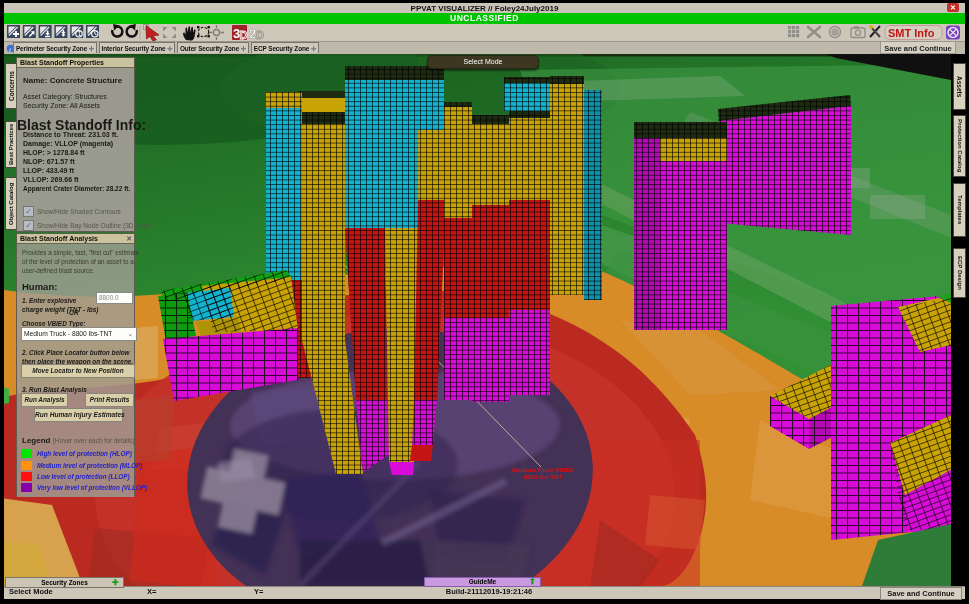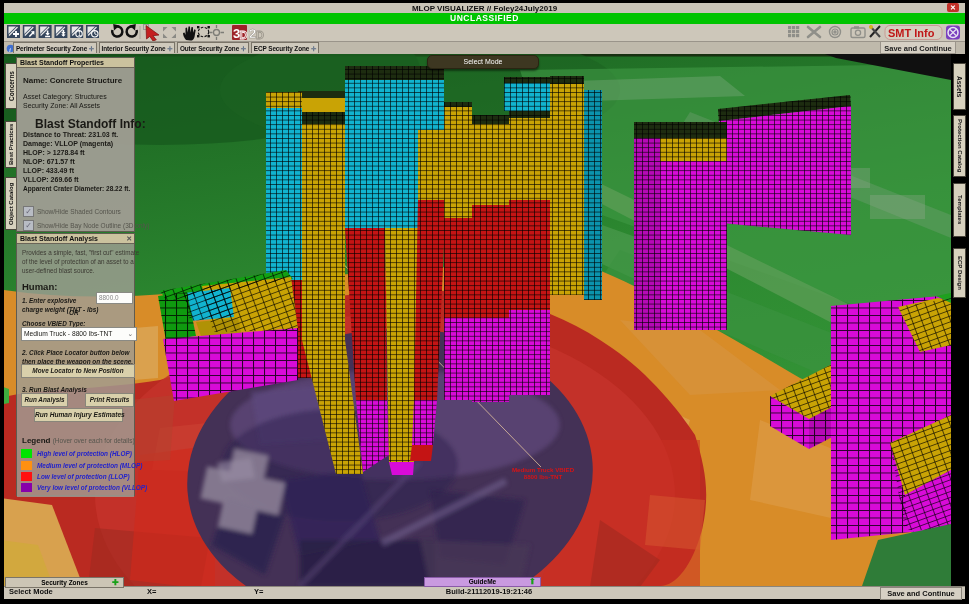--- a/index.html
+++ b/index.html
@@ -220,21 +220,21 @@
   <polygon points="898,307 951,298 951,345 920,352" fill="url(#grd)"></polygon>
   <polygon points="890,443 951,415 951,470 905,495" fill="#c9a305"></polygon>
   <polygon points="905,495 951,470 951,530 908,532" fill="#d80bd8"></polygon>
   <polygon points="890,443 951,415 951,530 905,530" fill="url(#grd)"></polygon>
   <polygon points="878,540 951,524 951,586 862,586" fill="#2f7c38"></polygon>
  </g>
 </g>
 </svg>
 </div>
 
-<div class="abs" id="titlebar">MLOP VISUALIZER // Foley24July2019</div>
+<div class="abs" id="titlebar">PPVAT VISUALIZER // Foley24July2019</div>
 <div class="abs" style="left:947px;top:3px;width:12px;height:9px;background:#c03028;border-radius:2px;color:#fff;font-size:7px;font-weight:bold;text-align:center;line-height:9px;">✕</div>
 <div class="abs" id="greenbar">UNCLASSIFIED</div>
 <div class="abs" id="toolbar">
 <svg width="961" height="17" viewBox="0 0 961 17">
  <g>
 
   <g id="navyicons">
    <g transform="translate(3,1)">
     <rect width="13" height="13" fill="#35465c"></rect>
             <polygon points="1.5,1.5 9,1.5 1.5,9" fill="#e8e8e8"></polygon>
@@ -385,21 +385,21 @@
 <div class="vtab vtr" style="left:953px;top:115px;width:13px;height:62px;line-height:11px;font-size:6px;">Protection Catalog</div>
 <div class="vtab vtr" style="left:953px;top:183px;width:13px;height:54px;line-height:11px;font-size:6px;">Templates</div>
 <div class="vtab vtr" style="left:953px;top:248px;width:13px;height:50px;line-height:11px;font-size:6px;">ECP Design</div>
 
 <div id="panel1" class="panel" style="top:57px;height:175px;">
   <div class="ptitle">Blast Standoff Properties</div>
   <div class="pbody" style="height:163px;background:rgba(160,157,148,0.95);">
     <div class="abs" style="left:6px;top:8px;font-size:8px;font-weight:bold;">Name: Concrete Structure</div>
     <div class="abs" style="left:6px;top:25px;">Asset Category: Structures</div>
     <div class="abs" style="left:6px;top:34px;">Security Zone: All Assets</div>
-    <div class="abs" style="left:18px;top:49px;font-size:12px;font-weight:bold;">Blast Standoff Info:</div>
+    <div class="abs" style="left:0;top:49px;font-size:14px;font-weight:bold;">Blast Standoff Info:</div>
     <div class="abs" style="left:6px;top:63px;font-weight:bold;">Distance to Threat: 231.03 ft.</div>
     <div class="abs" style="left:6px;top:72px;font-weight:bold;">Damage: VLLOP (magenta)</div>
     <div class="abs" style="left:6px;top:81px;font-weight:bold;">HLOP: &gt; 1278.84 ft</div>
     <div class="abs" style="left:6px;top:90px;font-weight:bold;">NLOP: 671.57 ft</div>
     <div class="abs" style="left:6px;top:99px;font-weight:bold;">LLOP: 433.49 ft</div>
     <div class="abs" style="left:6px;top:108px;font-weight:bold;">VLLOP: 269.66 ft</div>
     <div class="abs" style="left:6px;top:117px;font-weight:bold;font-size:6.5px;">Apparent Crater Diameter: 28.22 ft.</div>
     <div class="abs" style="left:6px;top:138px;width:9px;height:9px;background:#b8bcc4;border:1px solid #777;color:#667;font-size:8px;line-height:9px;text-align:center;">✓</div>
     <div class="abs" style="left:20px;top:140px;color:#55544c;font-size:6.5px;">Show/Hide Shaded Contours</div>
     <div class="abs" style="left:6px;top:152px;width:9px;height:9px;background:#b8bcc4;border:1px solid #777;color:#667;font-size:8px;line-height:9px;text-align:center;">✓</div>

